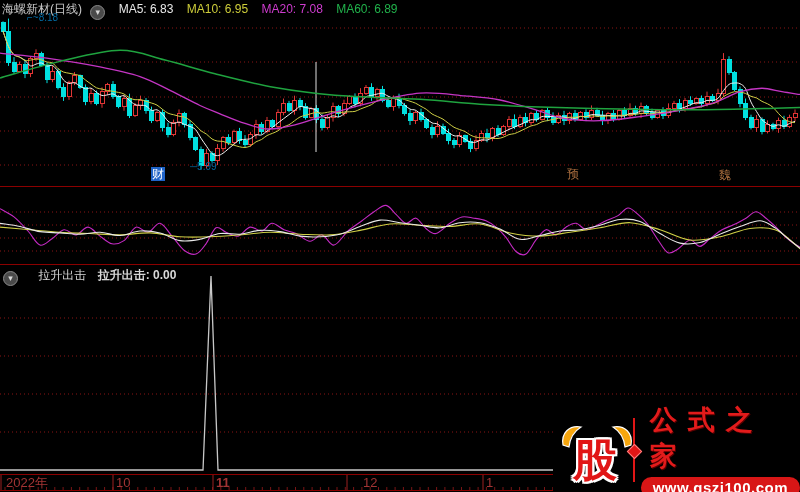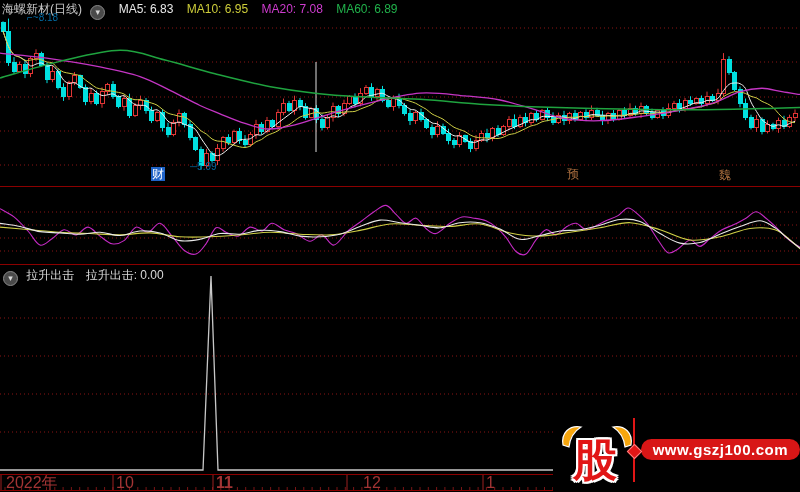--- a/index.html
+++ b/index.html
@@ -7,21 +7,21 @@
        font-family:"Liberation Sans","DejaVu Sans",sans-serif;}
   .ov{position:absolute;white-space:nowrap;font-size:12px;line-height:14px;}
   .ttl{color:#c9c9c9;}
   .collapse-icon{display:inline-block;width:13px;height:13px;border-radius:50%;
        background:#4a4a4a;border:1px solid #8a8a8a;color:#d8d8d8;font-size:9px;
        line-height:12px;text-align:center;vertical-align:-2px;}
   .malbl{margin-left:10px;}
   .pricelbl{color:#0369a1;font-size:10px;}
   .wm-blue{background:#1f63c8;color:#fff;font-size:12px;padding:0 1px;}
   .wm-orange{color:#c9824a;font-size:12px;opacity:.85;}
-  .axis-lbl{color:#a23434;font-size:16px;}
+  .axis-lbl{color:#a23434;font-size:13px;}
   
   #logo{position:absolute;left:553px;top:407px;width:247px;height:85px;background:#000;
         display:flex;align-items:center;z-index:5;}
   #bull{position:relative;width:88px;height:85px;}
   #bull .gu{position:absolute;left:20px;top:24px;font-size:44px;font-weight:bold;color:#e11616;
         text-shadow:-2px 0 0 #fff,2px 0 0 #fff,0 -2px 0 #fff,0 2px 0 #fff,
                     -2px -2px 0 #fff,2px -2px 0 #fff,-2px 2px 0 #fff,2px 2px 0 #fff;}
   #bull svg{position:absolute;left:4px;top:16px;}
   #divider{position:relative;width:2px;height:64px;background:#e11616;margin:0 6px 0 0;}
   #divider .dia{position:absolute;left:-4px;top:28px;width:9px;height:9px;background:#e11616;
@@ -478,22 +478,22 @@
   
   <span class="ov wm-blue" style="left:151px;top:167px;">财</span>
   <span class="ov wm-orange" style="left:567px;top:167px;">预</span>
   <span class="ov wm-orange" style="left:719px;top:168px;">魏</span>
 
   
 
   
   <div class="ov" style="left:3px;top:268px;">
     <span class="collapse-icon">▾</span>
-    <span class="ttl" style="margin-left:5px;color:#d8d8d8;">拉升出击</span>
-    <span style="margin-left:8px;color:#d8d8d8;">拉升出击: 0.00</span>
+    <span class="ttl" style="margin-left:17px;color:#d8d8d8;">拉升出击</span>
+    <span style="margin-left:8px;color:#d8d8d8;font-weight:bold;">拉升出击: 0.00</span>
   </div>
 
   
   <span class="ov axis-lbl" style="left:6px;top:476px;">2022年</span>
   <span class="ov axis-lbl" style="left:116px;top:476px;">10</span>
   <span class="ov axis-lbl" style="left:216px;top:476px;font-weight:bold;">11</span>
   <span class="ov axis-lbl" style="left:363px;top:476px;">12</span>
   <span class="ov axis-lbl" style="left:486px;top:476px;">1</span>
 
   
@@ -502,17 +502,18 @@
       <svg width="88" height="30">
         <path d="M6,22 C4,10 12,2 24,4 C16,9 13,15 12,24 Z" fill="#f6a60e" stroke="#fff" stroke-width="1.2"></path>
         <path d="M74,22 C76,10 68,2 56,4 C64,9 67,15 68,24 Z" fill="#f6a60e" stroke="#fff" stroke-width="1.2"></path>
       </svg>
       <span class="gu">股</span>
     </div>
     <div id="divider">
         <div class="dia"></div>
       </div>
     <div class="right">
+      <span class="brand">公式之家</span>
       <span class="urlpill">www.gszj100.com</span>
     </div>
   </div>
 
 </div>
 
 </body></html>

